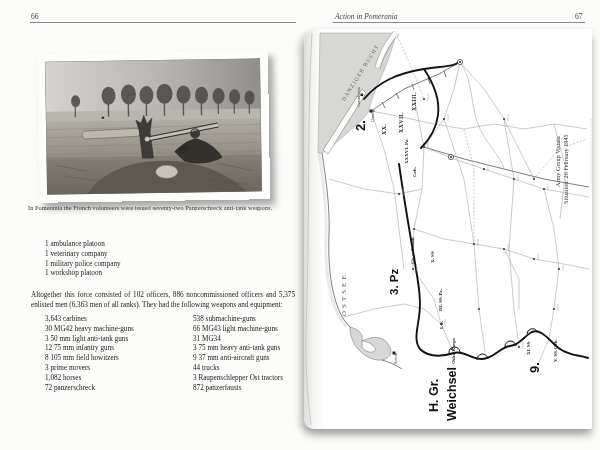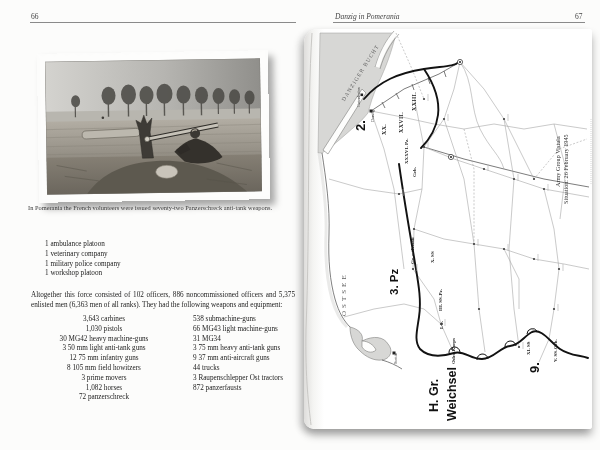--- a/index.html
+++ b/index.html
@@ -136,43 +136,42 @@
 
   <div class="plist" style="left:45px;top:240px;">
       <div>1 ambulance platoon</div>
       <div>1 veterinary company</div>
       <div>1 military police company</div>
       <div>1 workshop platoon</div>
     </div>
 
   <div class="para">Altogether this force consisted of 102 officers, 886 noncommissioned officers and 5,375 enlisted men (6,363 men of all ranks). They had the following weapons and equipment:</div>
 
-  <div class="plist" style="left:45px;top:315px;width:118px;text-align:center;">
+  <div class="plist" style="left:45px;top:315px;width:118px;">
       <div>3,643 carbines</div>
-      <div>1,030 pistols</div>
       <div>30 MG42 heavy machine-guns</div>
       <div>3 50 mm light anti-tank guns</div>
       <div>12 75 mm infantry guns</div>
       <div>8 105 mm field howitzers</div>
       <div>3 prime movers</div>
       <div>1,082 horses</div>
       <div>72 panzerschreck</div>
     </div>
   <div class="plist" style="left:161px;top:315px;width:130px;margin-left:32px;">
       <div>538 submachine-guns</div>
       <div>66 MG43 light machine-guns</div>
       <div>31 MG34</div>
       <div>3 75 mm heavy anti-tank guns</div>
       <div>9 37 mm anti-aircraft guns</div>
       <div>44 trucks</div>
       <div>3 Raupenschlepper Ost tractors</div>
       <div>872 panzerfausts</div>
     </div>
 
-  <div class="runhead" style="left:335px;">Danzig in Pomerania</div>
+  <div class="runhead" style="left:335px;">Action in Pomerania</div>
   <div class="folio" style="left:575px;">67</div>
   <div class="headrule" style="left:333px;width:252px;"></div>
 
   <div class="map-sheet">
     <div class="map-curve"></div>
     <svg width="288" height="400" viewBox="0 0 288 400" style="position:absolute;inset:0;">
 
       <path d="M8,4 C3,80 6,200 2,300 C1,350 5,378 7,396" stroke="#c9c8c5" stroke-width="1" fill="none"></path>
 
       <path d="M16,4 L92,4 C88,22 82,38 74,55 C69,66 66,76 64,84 C58,92 50,98 41,106 C33,113 26,119 18,124 L14,124 Z" fill="#d7d7d5" stroke="#9b9b99" stroke-width=".5"></path>

